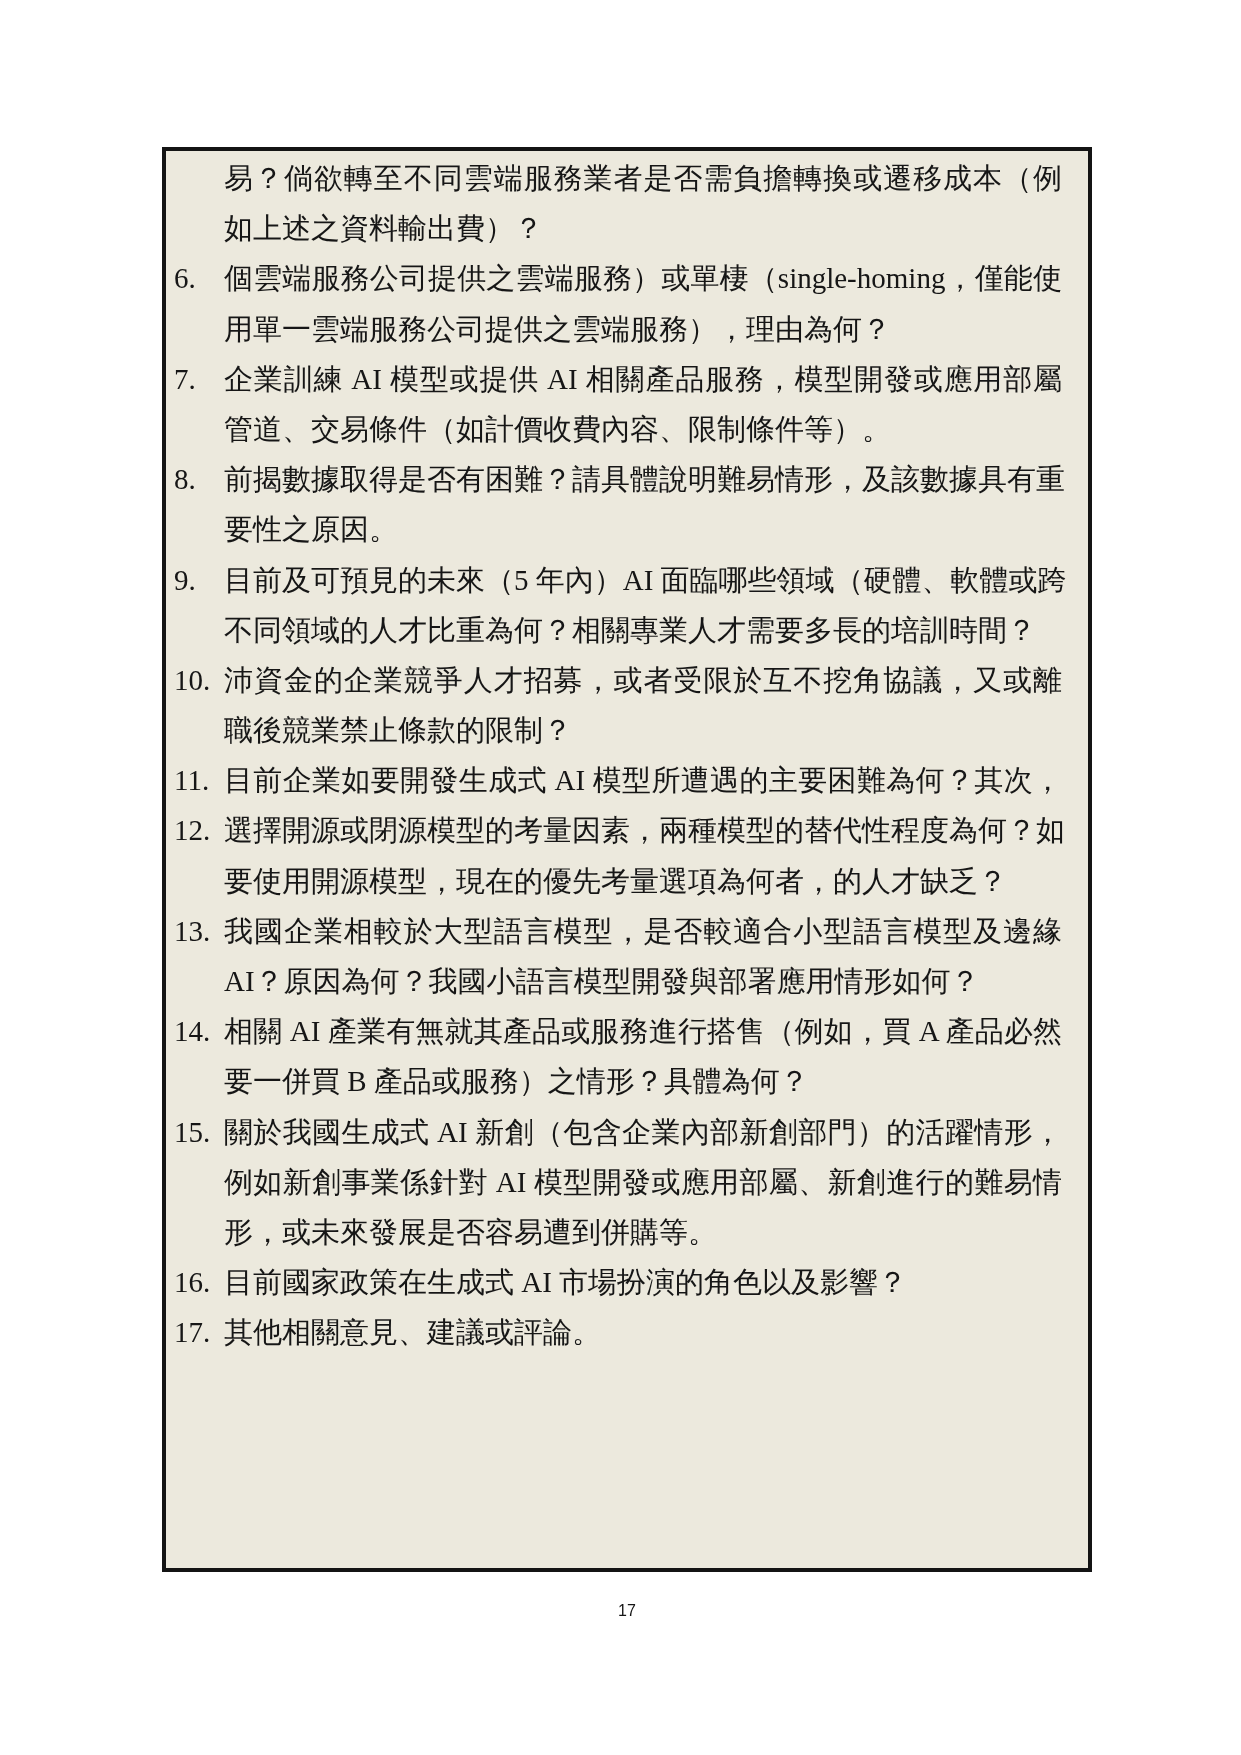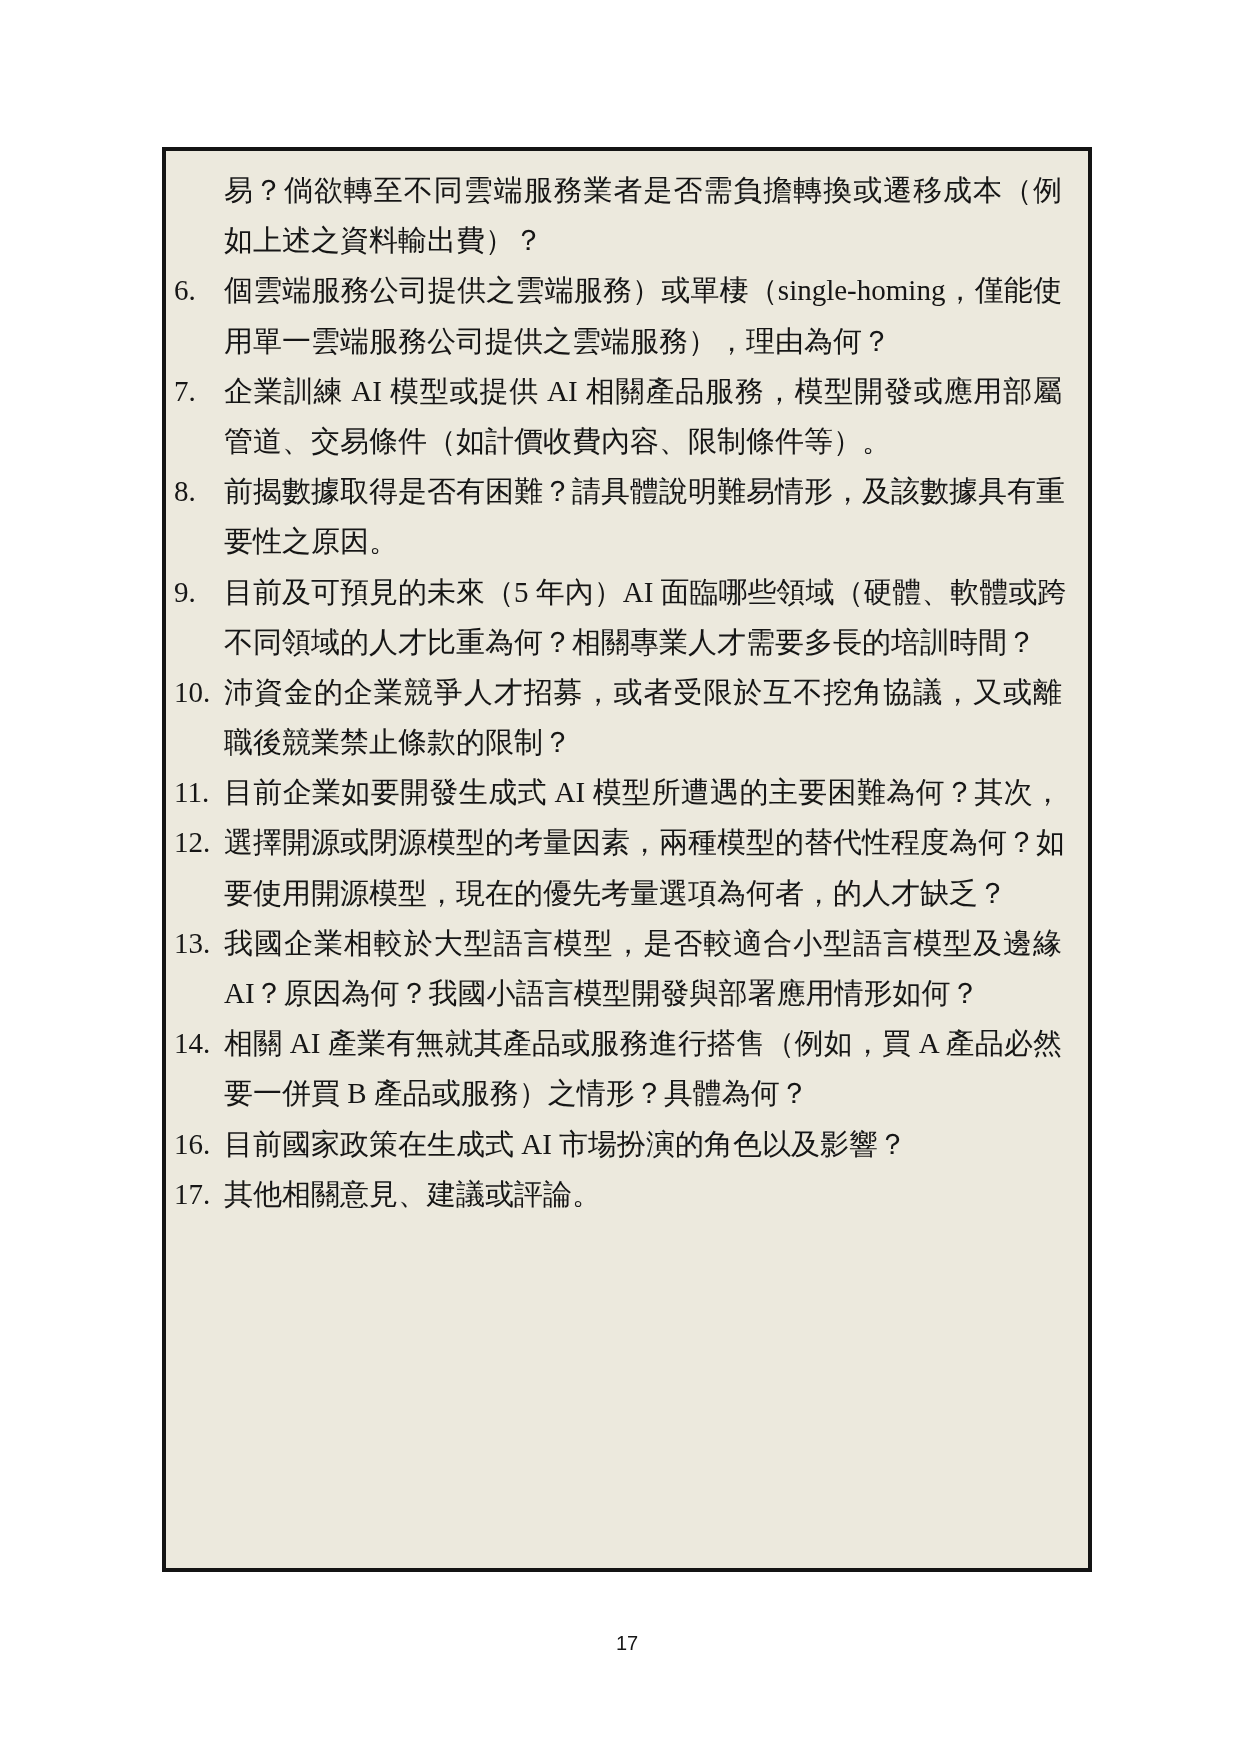--- a/index.html
+++ b/index.html
@@ -16,21 +16,21 @@
     color: var(--text-color);
     position: relative;
     overflow: hidden;
   }
   .doc-box {
     position: absolute;
     left: 162px; top: 147px;
     width: 930px; height: 1425px;
     border: 4px solid var(--border-color);
     background: var(--box-bg);
-    padding: 14px 26px 0 4px;
+    padding: 2px 26px 0 4px;
     overflow: hidden;
   }
   .q-list { width: 100%; }
   .q-item { display: flex; align-items: flex-start; }
   .q-num {
     flex: 0 0 54px;
     width: 54px;
     padding-left: 4px;
     font-size: 29px;
     line-height: 50.2px;
@@ -50,24 +50,23 @@
   .t-line.last {
     text-align: center;
     text-align-last: left;
   }
   .footer-pagenum {
     position: absolute;
     left: 162px; top: 1596px;
     width: 930px;
     text-align: center;
     font-family: "Liberation Sans", "DejaVu Sans", sans-serif;
-    font-size: 20px;
+    font-size: 16px;
     line-height: 30px;
     color: var(--text-color);
-    margin-top: 32px;
   }
 </style>
 </head>
 <body>
 
 <div class="doc-box">
   <div class="q-list">
       <div class="q-item">
         <div class="q-num"></div>
         <div class="q-lines">
@@ -131,20 +130,28 @@
         </div>
       </div>
       <div class="q-item">
         <div class="q-num">14.</div>
         <div class="q-lines">
           <div class="t-line">相關 AI 產業有無就其產品或服務進行搭售（例如，買 A 產品必然</div>
           <div class="t-line last">要一併買 B 產品或服務）之情形？具體為何？</div>
         </div>
       </div>
       <div class="q-item">
+        <div class="q-num">15.</div>
+        <div class="q-lines">
+          <div class="t-line">關於我國生成式 AI 新創（包含企業內部新創部門）的活躍情形，</div>
+          <div class="t-line">例如新創事業係針對 AI 模型開發或應用部屬、新創進行的難易情</div>
+          <div class="t-line last">形，或未來發展是否容易遭到併購等。</div>
+        </div>
+      </div>
+      <div class="q-item">
         <div class="q-num">16.</div>
         <div class="q-lines">
           <div class="t-line last">目前國家政策在生成式 AI 市場扮演的角色以及影響？</div>
         </div>
       </div>
       <div class="q-item">
         <div class="q-num">17.</div>
         <div class="q-lines">
           <div class="t-line last">其他相關意見、建議或評論。</div>
         </div>

